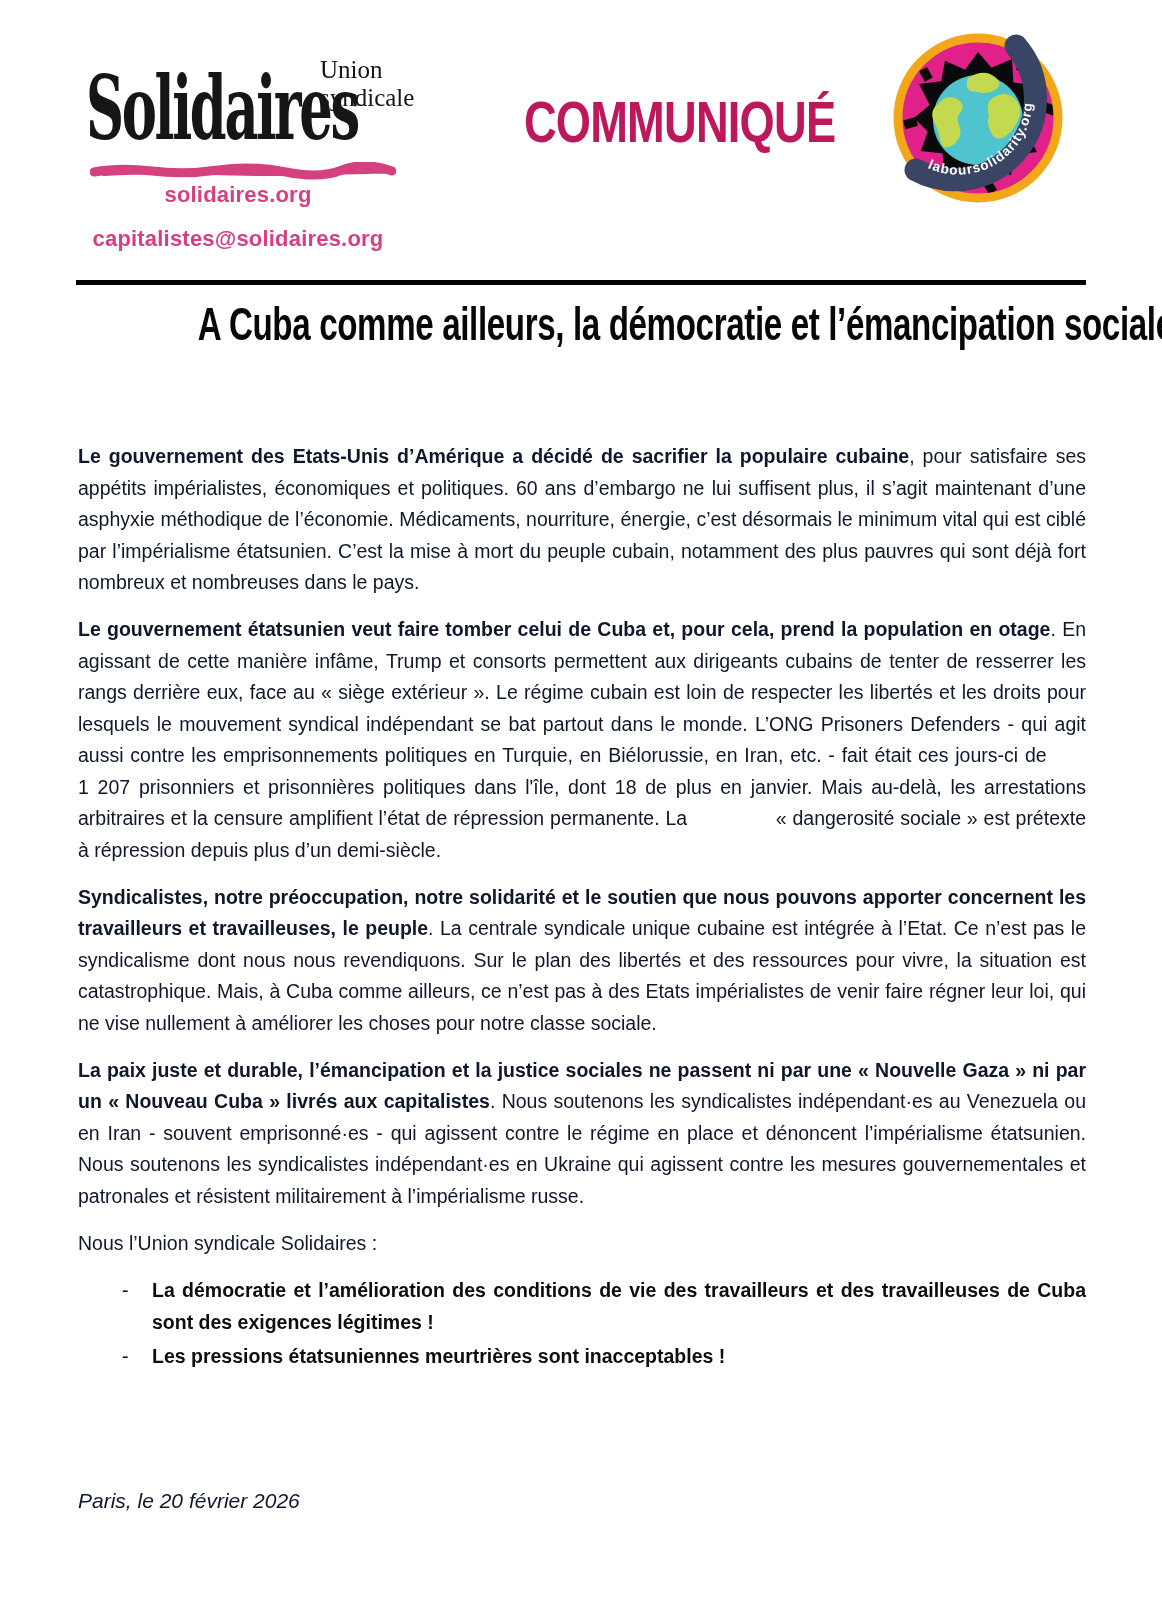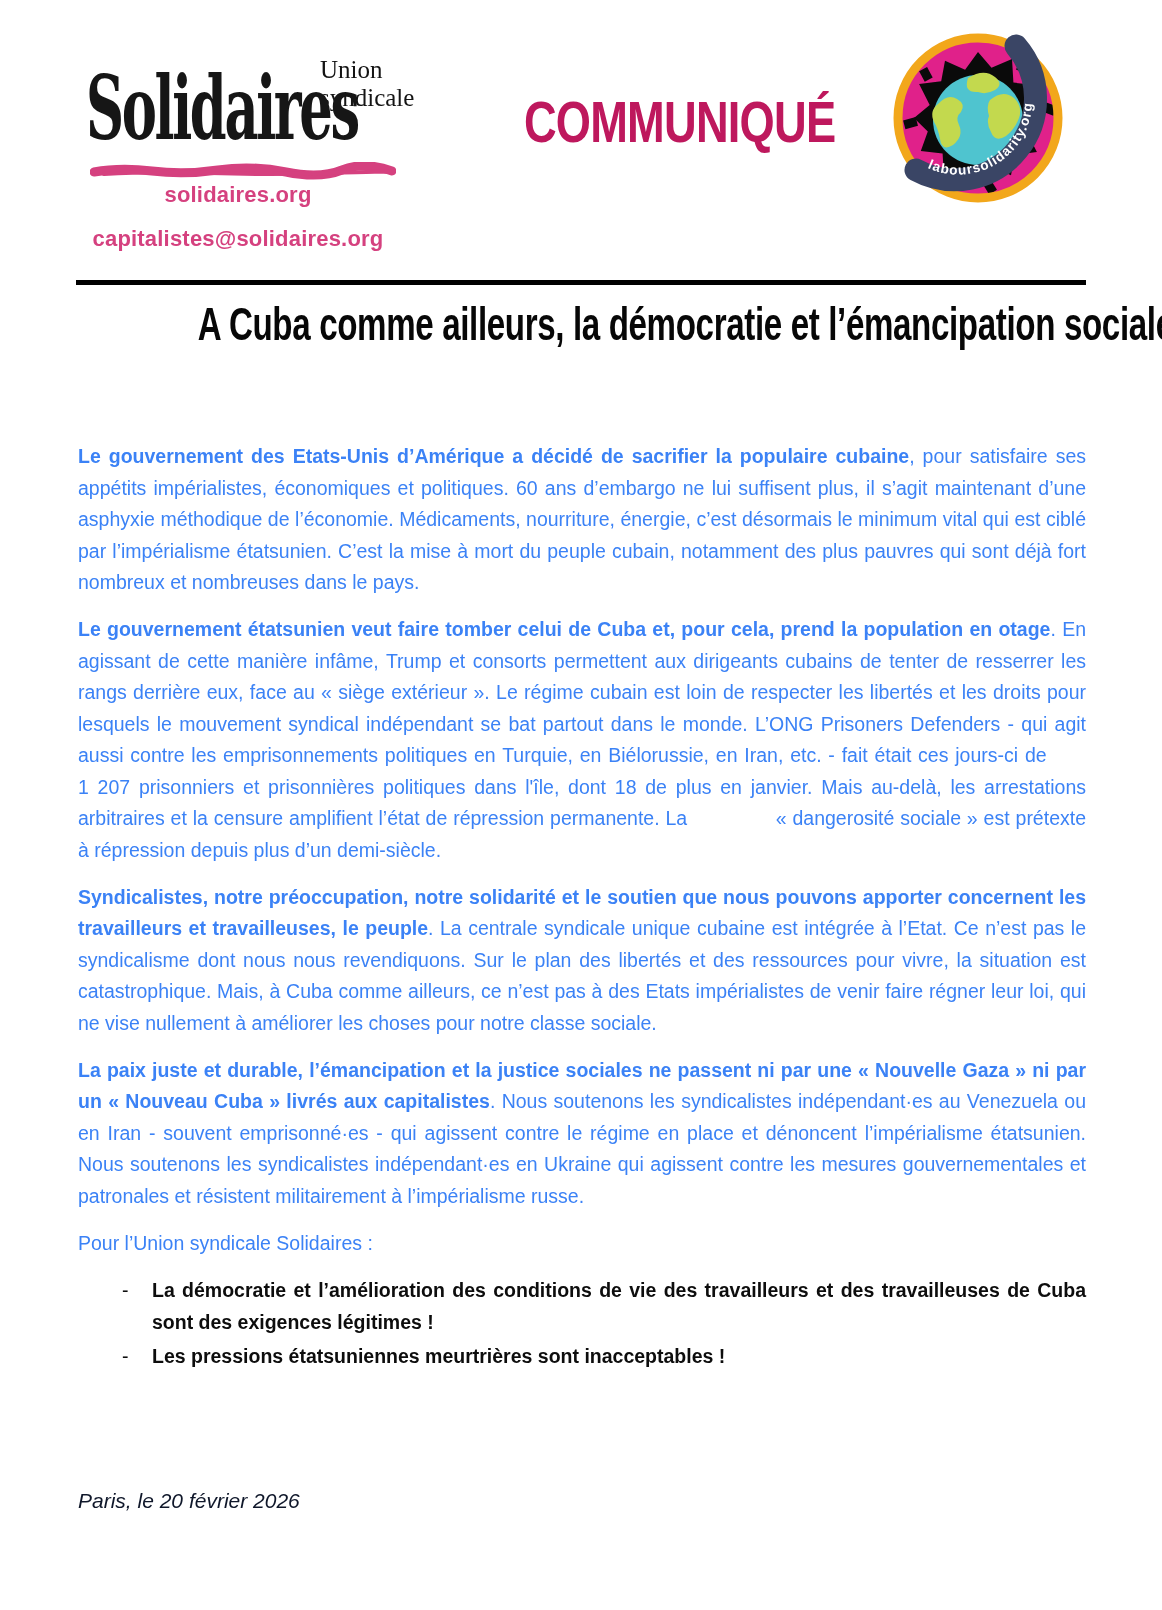--- a/index.html
+++ b/index.html
@@ -44,21 +44,21 @@
   .title{
     position:absolute;top:294px;left:0;width:100%;text-align:center;
     font-weight:bold;font-size:46px;line-height:45px;color:#070707;
   }
   .title .tline{display:block;white-space:nowrap;}
   .title .tline>span{display:inline-block;transform:scaleX(0.72);transform-origin:50% 50%;letter-spacing:-0.5px;}
   
   .content{position:absolute;top:441px;left:78px;width:1008px;}
   .content p{
     margin:0 0 15.5px 0;font-size:19.5px;line-height:31.5px;
-    text-align:justify;color:#3b82f6;
+    text-align:justify;color:#0f172a;
   }
   .content p strong{font-weight:bold;}
   .closing{margin-top:10px !important;}
   .demands{margin:16px 0 0 0;padding:0;}
   .demand{display:flex;font-size:19.5px;line-height:31.5px;margin:0 0 3px 0;}
   .demand .dash{width:30px;flex:0 0 30px;text-align:left;padding-left:44px;}
   .demand strong{flex:1;text-align:justify;}
   .dateline{
     position:absolute;left:78px;top:1489px;font-style:italic;font-size:21px;color:#0f172a;
   }
@@ -122,21 +122,21 @@
   <main class="content">
 
     <p><strong>Le gouvernement des Etats-Unis d’Amérique a décidé de sacrifier la populaire cubaine</strong><span>, pour satisfaire ses appétits impérialistes, économiques et politiques. 60 ans d’embargo ne lui suffisent plus, il s’agit maintenant d’une asphyxie méthodique de l’économie. Médicaments, nourriture, énergie, c’est désormais le minimum vital qui est ciblé par l’impérialisme étatsunien. C’est la mise à mort du peuple cubain, notamment des plus pauvres qui sont déjà fort nombreux et nombreuses dans le pays.</span></p>
 
     <p><strong>Le gouvernement étatsunien veut faire tomber celui de Cuba et, pour cela, prend la population en otage</strong><span>. En agissant de cette manière infâme, Trump et consorts permettent aux dirigeants cubains de tenter de resserrer les rangs derrière eux, face au «&nbsp;siège extérieur&nbsp;». Le régime cubain est loin de respecter les libertés et les droits pour lesquels le mouvement syndical indépendant se bat partout dans le monde. L’ONG Prisoners Defenders - qui agit aussi contre les emprisonnements politiques en Turquie, en Biélorussie, en Iran, etc. - fait était ces jours-ci de &nbsp;&nbsp;&nbsp;&nbsp;&nbsp; 1&nbsp;207 prisonniers et prisonnières politiques dans l'île, dont 18 de plus en janvier. Mais au-delà, les arrestations arbitraires et la censure amplifient l’état de répression permanente. La &nbsp;&nbsp;&nbsp;&nbsp;&nbsp;&nbsp;&nbsp;&nbsp;&nbsp;&nbsp;&nbsp;&nbsp;&nbsp; «&nbsp;dangerosité sociale&nbsp;» est prétexte à répression depuis plus d’un demi-siècle.</span></p>
 
     <p><strong>Syndicalistes, notre préoccupation, notre solidarité et le soutien que nous pouvons apporter concernent les travailleurs et travailleuses, le peuple</strong><span>. La centrale syndicale unique cubaine est intégrée à l’Etat. Ce n’est pas le syndicalisme dont nous nous revendiquons. Sur le plan des libertés et des ressources pour vivre, la situation est catastrophique. Mais, à Cuba comme ailleurs, ce n’est pas à des Etats impérialistes de venir faire régner leur loi, qui ne vise nullement à améliorer les choses pour notre classe sociale.</span></p>
 
     <p><strong>La paix juste et durable, l’émancipation et la justice sociales ne passent ni par une «&nbsp;Nouvelle Gaza&nbsp;» ni par un «&nbsp;Nouveau Cuba&nbsp;» livrés aux capitalistes</strong><span>. Nous soutenons les syndicalistes indépendant·es au Venezuela ou en Iran - souvent emprisonné·es - qui agissent contre le régime en place et dénoncent l’impérialisme étatsunien. Nous soutenons les syndicalistes indépendant·es en Ukraine qui agissent contre les mesures gouvernementales et patronales et résistent militairement à l’impérialisme russe.</span></p>
 
-    <p class="closing">Pour l’Union syndicale Solidaires :</p>
+    <p class="closing">Nous l’Union syndicale Solidaires :</p>
 
     <div class="demands">
       <div class="demand">
         <span class="dash">-</span>
         <strong>La démocratie et l’amélioration des conditions de vie des travailleurs et des travailleuses de Cuba sont des exigences légitimes !</strong>
       </div>
       <div class="demand">
         <span class="dash">-</span>
         <strong>Les pressions étatsuniennes meurtrières sont inacceptables !</strong>
       </div>

